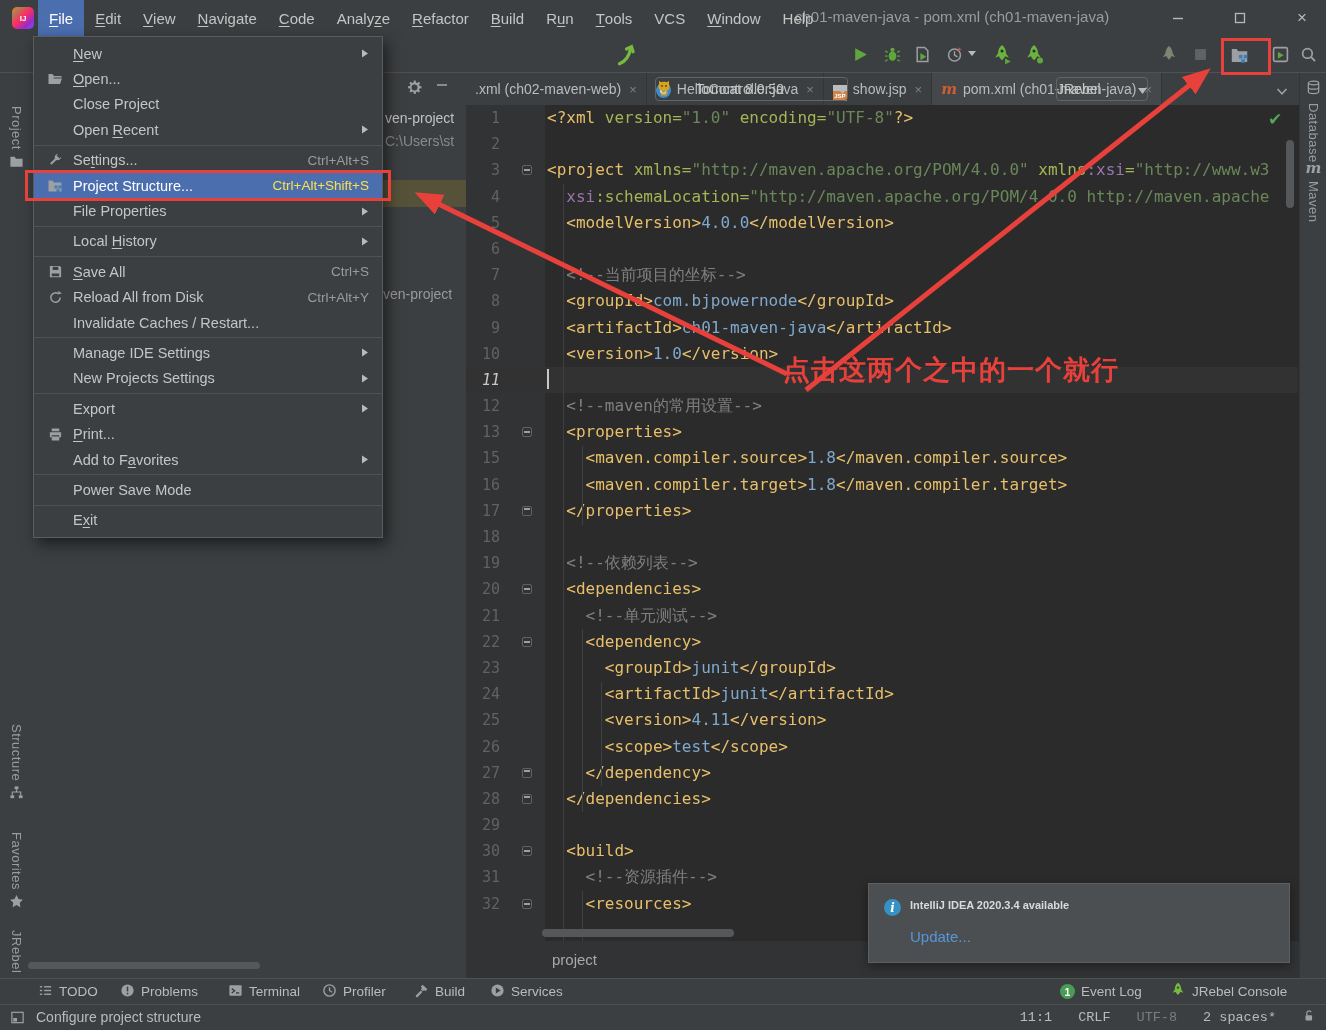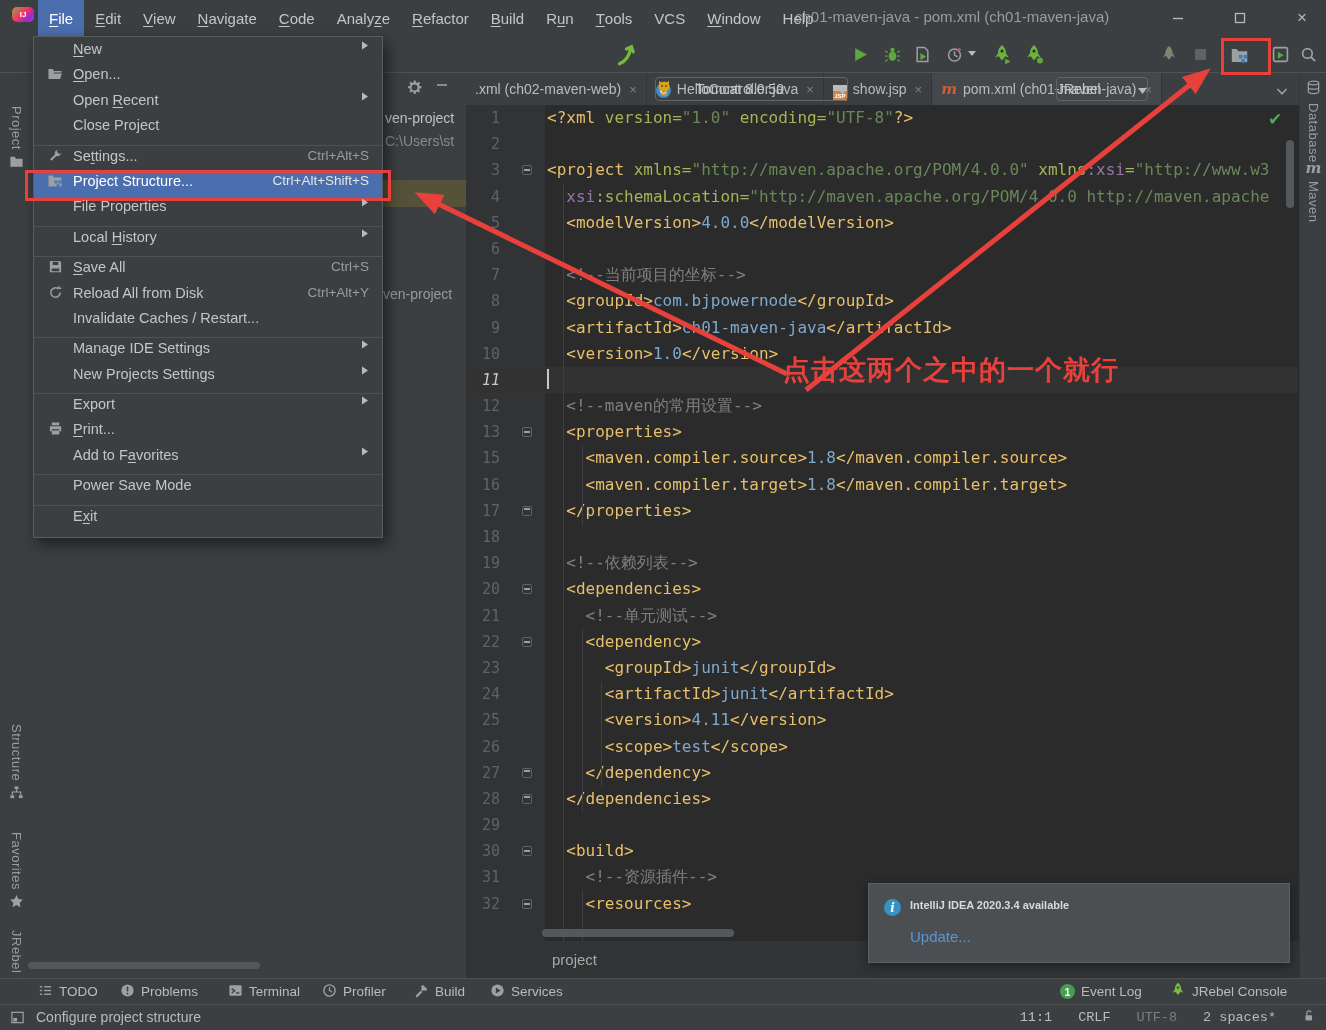--- a/index.html
+++ b/index.html
@@ -1,20 +1,20 @@
 <!DOCTYPE html>
 <html><head>
 <meta charset="utf-8">
 <style>
   html,body{margin:0;padding:0;background:#1e1e1e;}
   #app{position:relative;width:1326px;height:1030px;background:#2b2b2b;overflow:hidden;
        font-family:"Liberation Sans",sans-serif;color:#bbbbbb;-webkit-font-smoothing:antialiased;}
   
   #titlebar{position:absolute;left:0;top:0;width:1326px;height:36px;background:#3c3f41;z-index:20;}
-  #logo{position:absolute;left:12px;top:7px;width:22px;height:15px;border-radius:5px;
+  #logo{position:absolute;left:12px;top:7px;width:22px;height:22px;border-radius:5px;
         background:linear-gradient(135deg,#f97a12 0%,#b07b58 20%,#fe315d 45%,#9e29c8 75%,#6b57ff 100%);
         display:flex;align-items:center;justify-content:center;font-size:8px;font-weight:bold;color:#fff;}
   #menubar{position:absolute;left:38px;top:0;height:36px;display:flex;align-items:stretch;z-index:21;}
   .menu-item{display:flex;align-items:center;padding:0 11px;font-size:15px;color:#c5c5c5;cursor:default;}
   .menu-item.active{background:#4b6eaf;color:#fff;}
   .menu-item u{text-decoration:underline;text-underline-offset:2px;}
   #win-title{position:absolute;left:795px;top:8px;width:370px;font-size:15px;color:#9a9c9e;white-space:nowrap;}
   .winbtn{position:absolute;top:6px;width:30px;height:24px;display:flex;align-items:center;justify-content:center;color:#b6b8ba;}
   
   #toolbar{position:absolute;left:0;top:36px;width:1326px;height:37px;background:#3c3f41;z-index:15;}
@@ -57,27 +57,27 @@
   .guide{position:absolute;width:1px;background:#3d3f42;}
   #caret{position:absolute;left:81px;top:264px;width:2px;height:20px;background:#c8c8c8;}
   #check{position:absolute;left:802px;top:4px;font-size:17px;color:#53a653;font-family:"DejaVu Sans",sans-serif;}
   #vscroll{position:absolute;left:820px;top:35px;width:8px;height:68px;background:#55585a;border-radius:4px;}
   #hscroll{position:absolute;left:76px;top:824px;width:192px;height:8px;background:#55585a;border-radius:4px;}
   #breadcrumbs{position:absolute;left:466px;top:941px;width:833px;height:37px;background:#313335;z-index:10;
                display:flex;align-items:center;padding-left:86px;box-sizing:border-box;font-size:15px;color:#a9a9a9;}
   
   #file-menu{position:absolute;left:33px;top:36px;width:350px;background:#3c3f41;border:1px solid #5a5d5f;
              box-sizing:border-box;box-shadow:4px 6px 14px rgba(0,0,0,.55);z-index:30;padding:4px 0;}
-  .mi{position:relative;height:25.4px;display:flex;align-items:flex-start;font-size:14.5px;color:#c5c5c5;}
+  .mi{position:relative;height:25.4px;display:flex;align-items:center;font-size:14.5px;color:#c5c5c5;}
   .mi-ic{width:22px;margin-left:10px;display:flex;align-items:center;justify-content:center;flex:none;}
   .mi-label{margin-left:7px;flex:1;white-space:nowrap;}
   .mi-label u{text-decoration:underline;text-underline-offset:2px;}
   .mi-right{margin-right:13px;font-size:13.5px;color:#9b9b9b;display:flex;align-items:center;}
   .mi.sel{background:#4b6eaf;color:#fff;}
-  .mi.sel .mi-right{color:#e5e5e5;margin-left:27px;}
+  .mi.sel .mi-right{color:#fde047;margin-left:27px;}
   .msep{height:1px;background:#515151;margin:2px 0;}
   .mi.boxed::after{content:"";position:absolute;left:-9px;right:-9px;top:-3px;bottom:-3px;
                    border:3px solid #e8413c;pointer-events:none;}
   
   #notification{position:absolute;left:868px;top:883px;width:422px;height:80px;background:#4b4f51;
                 border:1px solid #5c6062;box-sizing:border-box;z-index:35;box-shadow:0 3px 10px rgba(0,0,0,.4);}
   .info-i{display:inline-flex;width:17px;height:17px;border-radius:50%;background:#3592c4;color:#fff;
           align-items:center;justify-content:center;font-size:12px;font-weight:bold;font-family:"DejaVu Serif",serif;font-style:italic;}
   #notif-title{position:absolute;left:41px;top:15px;font-size:11px;font-weight:bold;color:#dadada;}
   #notif-icon{position:absolute;left:15px;top:15px;}
@@ -539,31 +539,31 @@
           <svg width="16" height="16" viewBox="0 0 16 16">
             <path d="M1.5 3h4l1.5 2h7.5v1.5H6.8L5.3 13H1.5z" fill="#9da0a3"></path>
             <path d="M5.8 7.5H15L13 13H4z" fill="#9da0a3"></path>
           </svg>
         </span>
         <span class="mi-label"><u>O</u>pen...</span>
         <span class="mi-right"></span>
       </div>
       <div class="mi">
         <span class="mi-ic"></span>
+        <span class="mi-label">Close Project</span>
+        <span class="mi-right"></span>
+      </div>
+      <div class="mi">
+        <span class="mi-ic"></span>
         <span class="mi-label">Open <u>R</u>ecent</span>
         <span class="mi-right">
           <svg width="8" height="9" viewBox="0 0 8 9">
             <path d="M1 .5l6 4-6 4z" fill="#b8bbbd"></path>
           </svg>
         </span>
-      </div>
-      <div class="mi">
-        <span class="mi-ic"></span>
-        <span class="mi-label">Close Project</span>
-        <span class="mi-right"></span>
       </div>
       <div class="msep"></div>
       <div class="mi">
         <span class="mi-ic">
           <svg width="16" height="16" viewBox="0 0 16 16">
             <path fill="#9da0a3" d="M14.2 4.6a3.6 3.6 0 0 1-4.8 3.4L4.6 12.8 3.1 11.3l4.8-4.8a3.6 3.6 0 0 1 3.4-4.8L9.6 3.4l3 3z"></path>
           </svg>
         </span>
         <span class="mi-label">Se<u>t</u>tings...</span>
         <span class="mi-right">Ctrl+Alt+S</span>

